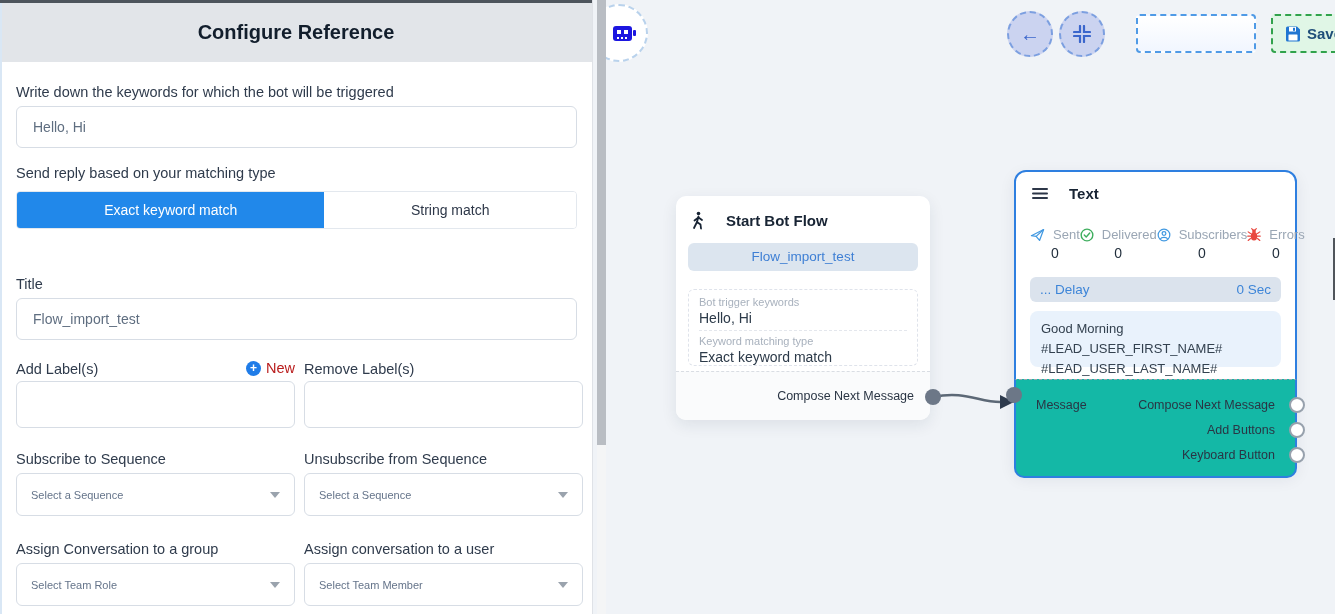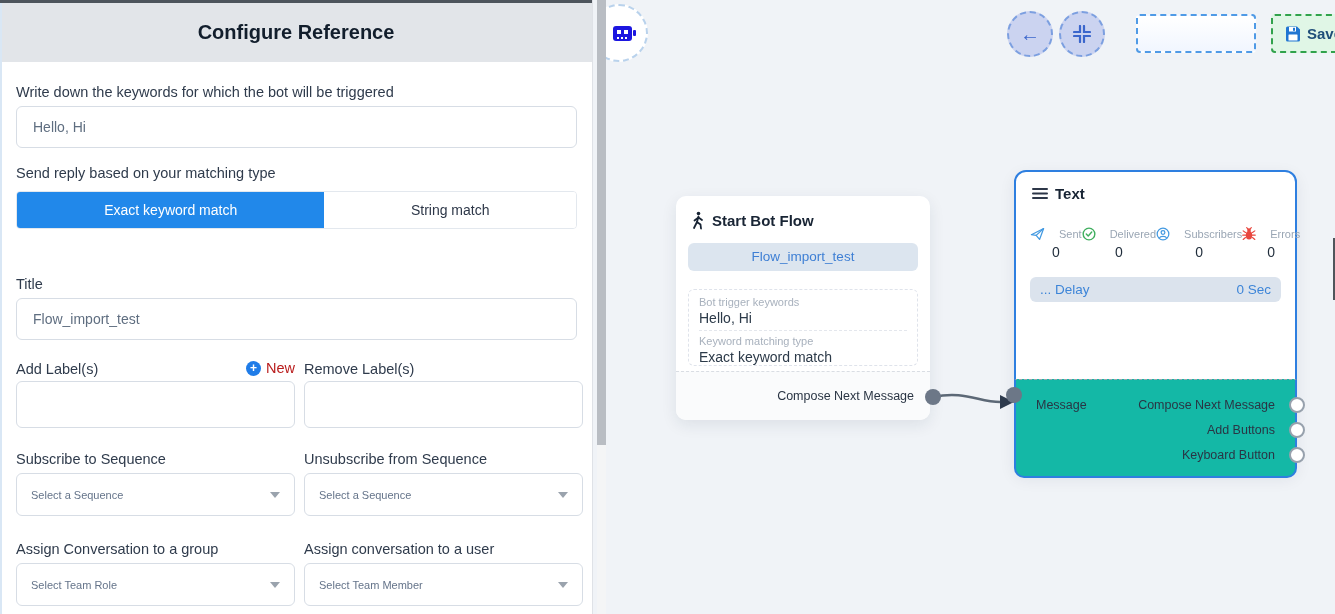--- a/index.html
+++ b/index.html
@@ -63,21 +63,21 @@
   .save-label { font-size:15px; color:#1f4e79; font-weight:600; }
 
   .edge-sliver { position:absolute; left:727px; top:238px; width:2px; height:62px; background:#50555b; }
 
   
   .flow-svg { position:absolute; left:0; top:0; width:729px; height:614px; pointer-events:none; }
 
   
   .start-node { position:absolute; left:70px; top:196px; width:254px; height:224px; background:#fff;
                 border-radius:10px; box-shadow:0 5px 16px rgba(25,40,70,.09); }
-  .node-head { display:flex; align-items:center; gap:7px; padding:15px 14px 0 14px; }
+  .node-head { display:flex; align-items:center; gap:21px; padding:15px 14px 0 14px; }
   .node-title { font-size:15px; font-weight:bold; color:#182434; }
   .flow-pill { position:absolute; left:12px; top:47px; width:230px; height:28px; background:#dce5ef;
                border-radius:6px; text-align:center; line-height:28px; font-size:13.5px; color:#3e7fd4;
                cursor:pointer; }
   .trigger-box { position:absolute; left:12px; top:85px; width:230px; height:77px;
                  border:1px dashed #dfe3eb; border-radius:6px; padding:5px 10px;margin-top:8px; }
   .tb-label { font-size:11px; color:#a8b1bd; line-height:14px; }
   .tb-value { font-size:14px; color:#2c3a49; line-height:18px; }
   .tb-divider { border-top:1px dashed #e4e7ed; margin:3px 0; }
   .start-footer { position:absolute; left:0; top:175px; width:254px; height:49px; background:#fafbfc;
@@ -86,21 +86,21 @@
   .port-label { font-size:12.5px; color:#2a3544; }
   .src-port { position:absolute; left:249px; top:193px; width:16px; height:16px; border-radius:50%;
               background:#6c7787; cursor:pointer; }
 
   
   .text-node { position:absolute; left:408px; top:170px; width:283px; height:304px; background:#fff;
                border:2px solid #2e7fe0; border-radius:12px; box-shadow:0 5px 16px rgba(25,40,70,.08); }
   .text-node .node-head { padding:13px 16px 0 16px; }
   .stats { position:absolute; left:0; top:55px; width:100%; padding:0 14px; display:flex;
            justify-content:space-between; }
-  .stat-top { display:flex; align-items:center; gap:14px; font-size:11px; color:#9aa6b4; }
+  .stat-top { display:flex; align-items:center; gap:8px; font-size:13px; color:#9aa6b4; }
   .stat-val { font-size:14px; color:#1f2c3a; text-align:center; margin-top:3px; }
   .delay-bar { position:absolute; left:14px; top:105px; width:251px; height:25px; background:#dbe3ed;
                border-radius:6px; display:flex; align-items:center; justify-content:space-between;
                padding:0 10px; font-size:13.5px; color:#3d85d8; cursor:pointer; }
   .msg-box { position:absolute; left:14px; top:139px; width:251px; height:56px; background:#e9f2fc;
              border-radius:8px; padding:8px 11px; font-size:13px; color:#33414f; line-height:20px;
              word-wrap:break-word; cursor:pointer; }
   .text-footer { position:absolute; left:-2px; top:207px; width:283px; height:99px; background:#14b8a6;
                  border-top:1px dashed #9aa3ad; border-radius:0 0 10px 10px;
                  border-left:2px solid #2e7fe0; border-right:2px solid #2e7fe0; border-bottom:2px solid #2e7fe0; }
@@ -299,20 +299,21 @@
           </div>
           <div class="stat-val">0</div>
         </div>
       </div>
 
       <div class="delay-bar">
         <span>... Delay</span>
         <span>0 Sec</span>
       </div>
 
+      <div class="msg-box">Good Morning #LEAD_USER_FIRST_NAME# #LEAD_USER_LAST_NAME#</div>
 
       <div class="text-footer">
         <span class="tf-row" style="left:20px; top:18px;">Message</span>
         <span class="tf-row" style="right:20px; top:18px;">Compose Next Message</span>
         <span class="tf-row" style="right:20px; top:43px;">Add Buttons</span>
         <span class="tf-row" style="right:20px; top:68px;">Keyboard Button</span>
         <div class="out-port" style="top:17px;"></div>
         <div class="out-port" style="top:42px;"></div>
         <div class="out-port" style="top:67px;"></div>
       </div>

